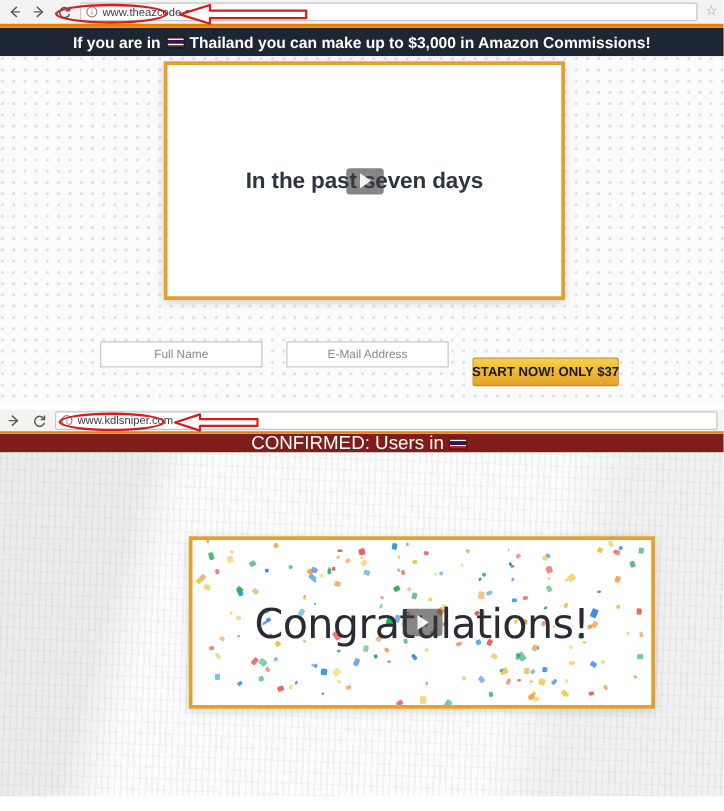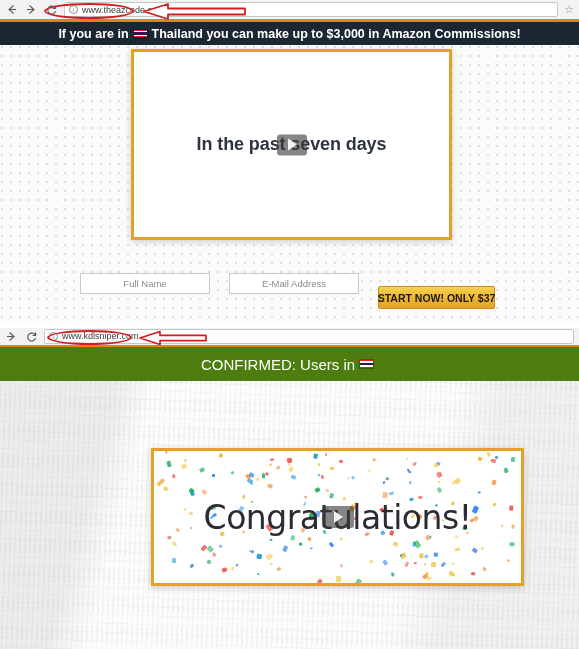--- a/index.html
+++ b/index.html
@@ -67,21 +67,21 @@
   
   .headline {
     width: 100%; display: flex; align-items: center; justify-content: center;
     text-align: center; color: #ffffff;
   }
   #headline-top {
     height: 23px; background: #1d2633;
     font-size: 12.5px; font-weight: bold;
   }
   #headline-bottom {
-    height: 34px; background: #4d7c0f;
+    height: 15px; background: #7f1d1d;
     font-size: 15px; font-weight: normal;
   }
   .flag-th {
     display: inline-block; width: 15px; height: 10px; vertical-align: -1px;
     margin: 0 4px; position: relative; overflow: hidden;
     border: 0.5px solid rgba(0,0,0,.25);
   }
   .flag-th i { position: absolute; left: 0; width: 100%; display: block; }
   .flag-th .s1 { top: 0;    height: 16.67%; background: #ED1C24; }
   .flag-th .s2 { top: 16.67%; height: 16.67%; background: #ffffff; }

